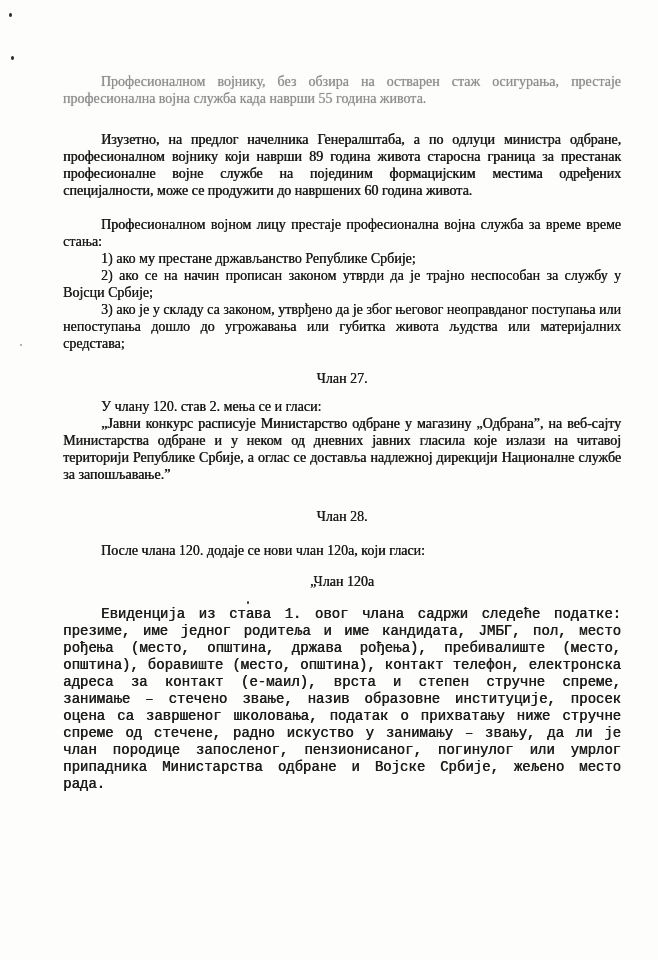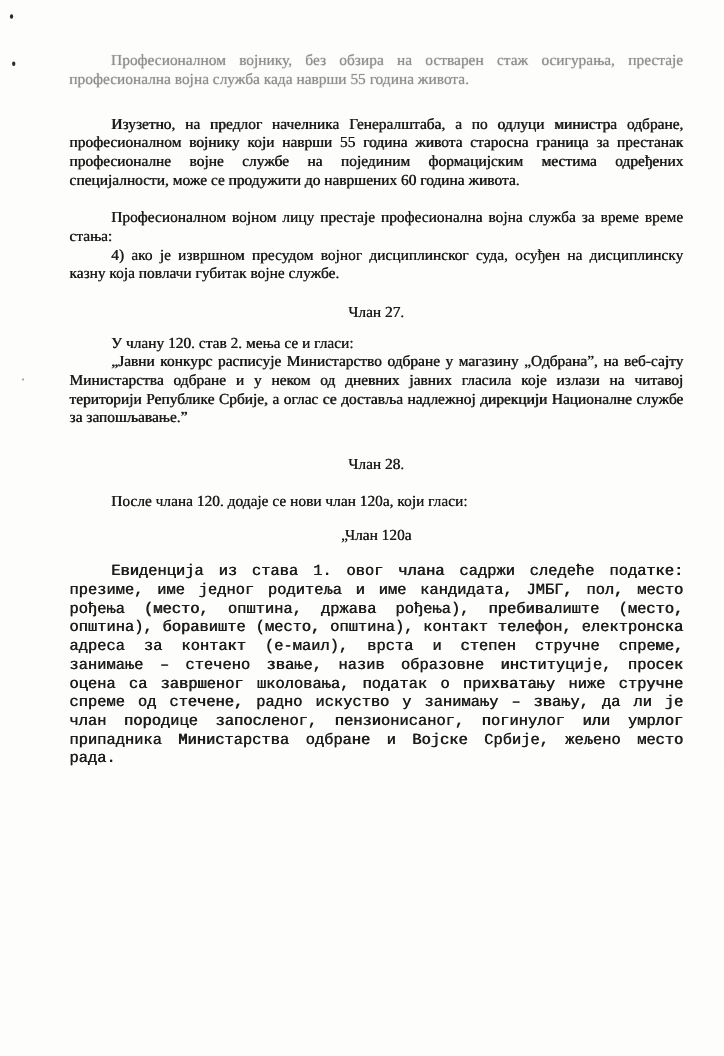--- a/index.html
+++ b/index.html
@@ -7,21 +7,21 @@
     padding: 0;
     background: #ffffff;
   }
   .page {
     position: relative;
     width: 658px;
     height: 960px;
     background: #fdfdfc;
     overflow: hidden;
     box-sizing: border-box;
-    padding: 47px 37px 0 63px;
+    padding: 73px 37px 0 63px;
     font-family: "Liberation Serif", "DejaVu Serif", serif;
     color: #1d1d1d;
   }
   .para {
     margin: 0;
     font-size: 14px;
     line-height: 17px;
     text-align: justify;
     text-indent: 38px;
     text-shadow: 0.3px 0 0 currentColor;
@@ -63,23 +63,25 @@
 </head>
 <body>
 
 <div class="page">
   <span class="speck s1"></span>
   <span class="speck s2"></span>
   <span class="speck s3"></span>
   <span class="speck s4"></span>
 
   <p class="para b0 faded">Професионалном војнику, без обзира на остварен стаж осигурања, престаје професионална војна служба када наврши 55 година живота.</p>
-  <p class="para b1 thick">Изузетно, на предлог начелника Генералштаба, а по одлуци министра одбране, професионалном војнику који наврши 55 година живота старосна граница за престанак професионалне војне службе на појединим формацијским местима одређених специјалности, може се продужити до навршених 60 година живота.</p>
+  <p class="para b1 thick">Изузетно, на предлог начелника Генералштаба, а по одлуци министра одбране, професионалном војнику који наврши 89 година живота старосна граница за престанак професионалне војне службе на појединим формацијским местима одређених специјалности, може се продужити до навршених 60 година живота.</p>
   <p class="para b2">Професионалном војном лицу престаје професионална војна служба за време време стања:</p>
-  <p class="para b6">4) ако је извршном пресудом војног дисциплинског суда, осуђен на дисциплинску казну која повлачи губитак војне службе.</p>
+  <p class="para b3">1) ако му престане држављанство Републике Србије;</p>
+  <p class="para b4">2) ако се на начин прописан законом утврди да је трајно неспособан за службу у Војсци Србије;</p>
+  <p class="para b5">3) ако је у складу са законом, утврђено да је због његовог неоправданог поступања или непоступања дошло до угрожавања или губитка живота људства или материјалних средстава;</p>
   <p class="para b8 heading">Члан 27.</p>
   <p class="para b9">У члану 120. став 2. мења се и гласи:</p>
   <p class="para b10 thick">„Јавни конкурс расписује Министарство одбране у магазину „Одбрана”, на веб-сајту Министарства одбране и у неком од дневних јавних гласила које излази на читавој територији Републике Србије, а оглас се доставља надлежној дирекцији Националне службе за запошљавање.”</p>
   <p class="para b11 heading">Члан 28.</p>
   <p class="para b12">После члана 120. додаје се нови члан 120а, који гласи:</p>
   <p class="para b13 heading">„Члан 120а</p>
   <p class="para b15 thick">Евиденција из става 1. овог члана садржи следеће податке: презиме, име једног родитеља и име кандидата, ЈМБГ, пол, место рођења (место, општина, држава рођења), пребивалиште (место, општина), боравиште (место, општина), контакт телефон, електронска адреса за контакт (е-маил), врста и степен стручне спреме, занимање – стечено звање, назив образовне институције, просек оцена са завршеног школовања, податак о прихватању ниже стручне спреме од стечене, радно искуство у занимању – звању, да ли је члан породице запосленог, пензионисаног, погинулог или умрлог припадника Министарства одбране и Војске Србије, жељено место рада.</p>
 </div>
 
 </body></html>

